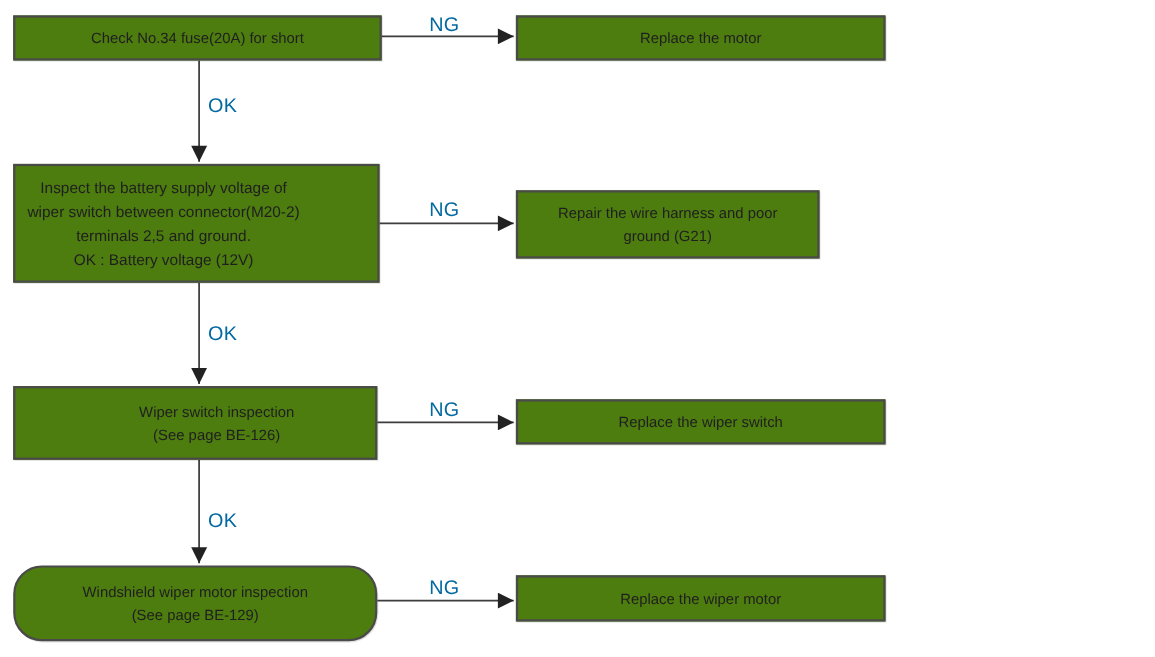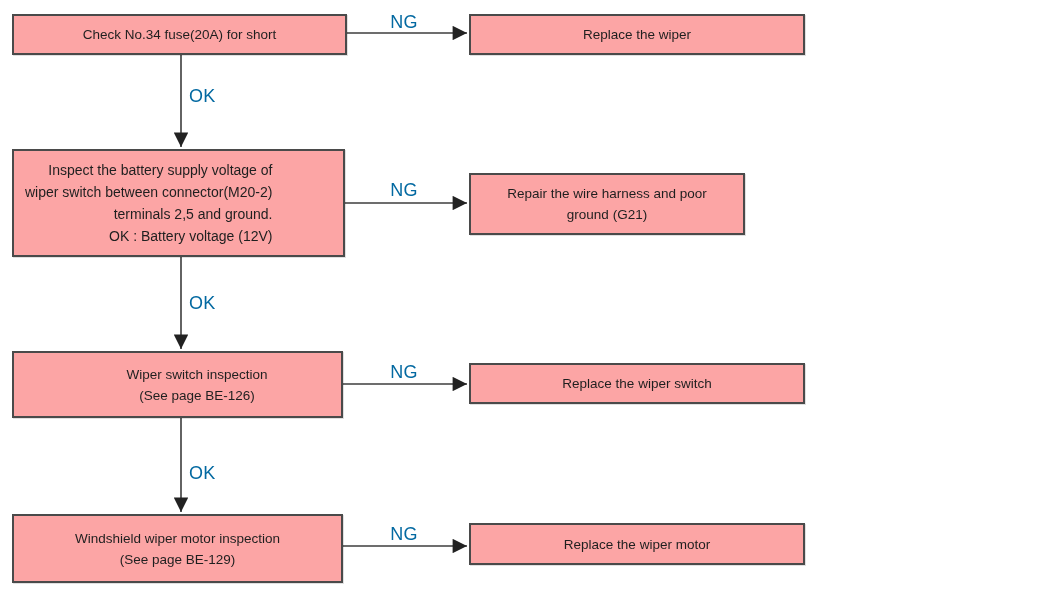--- a/index.html
+++ b/index.html
@@ -8,50 +8,50 @@
     width:1050px; height:597px;
     font-family:"Liberation Sans", sans-serif;
     position:relative; overflow:hidden;
   }
   .stage { position:relative; width:1050px; height:597px; background:#ffffff; }
   svg.arrows { position:absolute; left:0; top:0; width:1050px; height:597px; pointer-events:none; }
 
   .box {
     position:absolute;
     border:2px solid #4a4a4a;
-    background:#fca5a5;
+    background:#4d7c0f;
     color:#1f1f1f;
     font-size:13.5px;
     line-height:21px;
     display:flex; align-items:center; justify-content:center;
     text-align:center;
     white-space:pre-line;
     box-shadow:1px 1px 0 rgba(0,0,0,0.12);
   }
   .box.left-align {
     justify-content:flex-start;
-    text-align:right;
+    text-align:center;
     padding:6px 10px 6px 11px;
     line-height:22px;
     font-size:14px;
   }
   .lbl {
     position:absolute;
     font-weight:normal;
     font-size:18px;
     color:#0369a1;
     letter-spacing:0.3px;
   }
   .ng { width:32px; text-align:center; }
 
   
   #b1 { left:12px;  top:14px;  width:335px; height:41px; }
   #b2 { left:12px;  top:149px; width:333px; height:108px; }
   #b3 { left:12px;  top:351px; width:331px; height:67px;padding-left:39px; }
-  #b4 { left:12px;  top:514px; width:331px; height:69px; }
+  #b4 { left:12px;  top:514px; width:331px; height:69px;border-radius:26px; }
 
   
   #r1 { left:469px; top:14px;  width:336px; height:41px; }
   #r2 { left:469px; top:173px; width:276px; height:62px; }
   #r3 { left:469px; top:363px; width:336px; height:41px; }
   #r4 { left:469px; top:523px; width:336px; height:42px; }
 
   
   #ng1 { left:388px; top:12px; }
   #ng2 { left:388px; top:180px; }
@@ -88,21 +88,21 @@
   <div class="box" id="b1">Check No.34 fuse(20A) for short</div>
   <div class="box left-align" id="b2">Inspect the battery supply voltage of
 wiper switch between connector(M20-2)
 terminals 2,5 and ground.
 OK : Battery voltage (12V)</div>
   <div class="box" id="b3">Wiper switch inspection
 (See page BE-126)</div>
   <div class="box" id="b4">Windshield wiper motor inspection
 (See page BE-129)</div>
 
-  <div class="box" id="r1">Replace the wiper</div>
+  <div class="box" id="r1">Replace the motor</div>
   <div class="box" id="r2">Repair the wire harness and poor
 ground (G21)</div>
   <div class="box" id="r4">Replace the wiper motor</div>
   <div class="box" id="r3">Replace the wiper switch</div>
 
   <div class="lbl ng" id="ng1">NG</div>
   <div class="lbl ng" id="ng2">NG</div>
   <div class="lbl ng" id="ng3">NG</div>
   <div class="lbl ng" id="ng4">NG</div>
 

